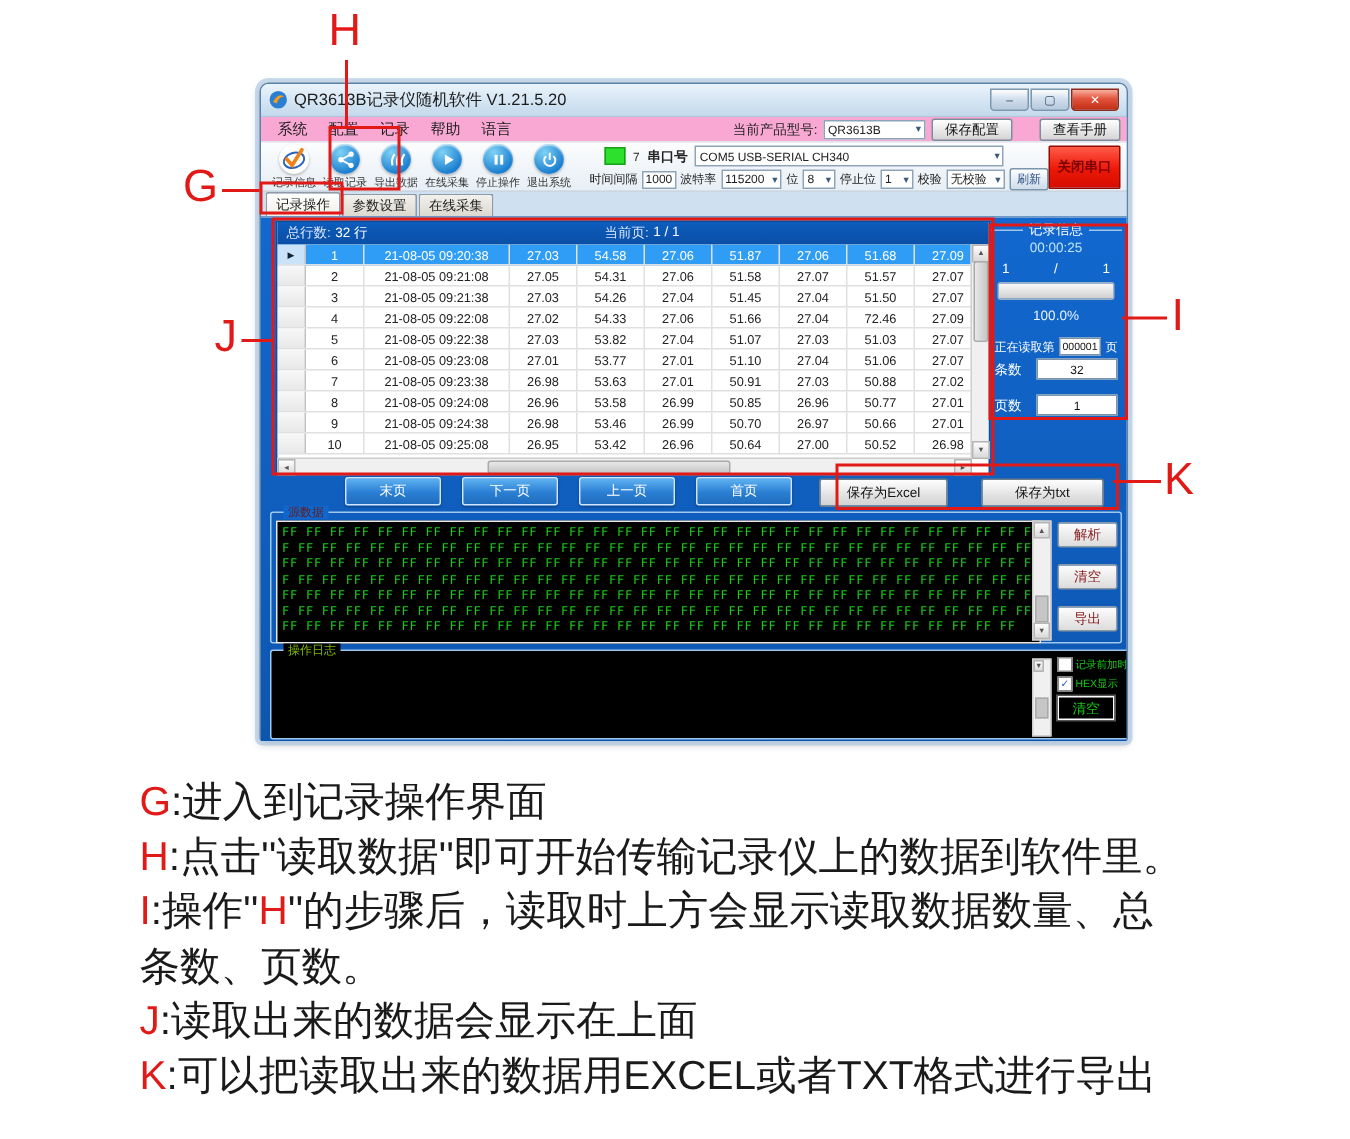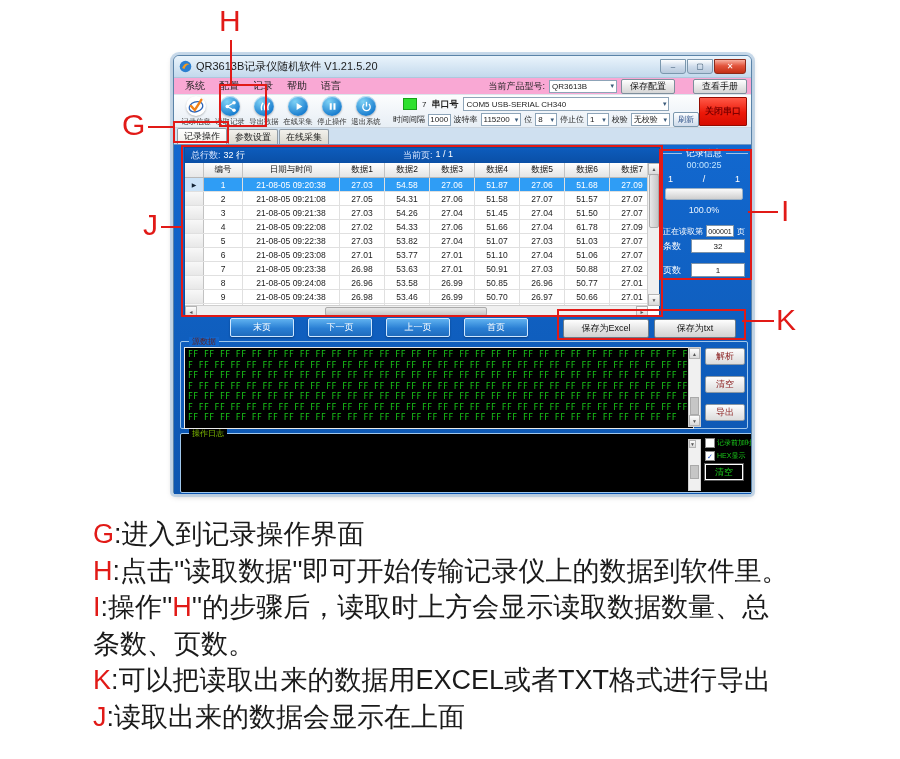--- a/index.html
+++ b/index.html
@@ -336,32 +336,20 @@
       <div class="tablewrap">
         <div class="tstatus">
           <span>总行数:</span>
           <span class="val">32 行</span>
           <span class="tpage">
             <span>当前页:</span>
             <span class="val">1 / 1</span>
           </span>
         </div>
         <div class="grid">
-          <div class="grow head">
-            <span class="gcell c-sel"></span>
-            <span class="gcell c-id">编号</span>
-            <span class="gcell c-dt">日期与时间</span>
-            <span class="gcell c-d">数据1</span>
-            <span class="gcell c-d">数据2</span>
-            <span class="gcell c-d">数据3</span>
-            <span class="gcell c-d">数据4</span>
-            <span class="gcell c-d">数据5</span>
-            <span class="gcell c-d">数据6</span>
-            <span class="gcell c-d">数据7</span>
-          </div>
           <div>
               <div class="grow selected">
                 <span class="gcell c-sel">▶</span>
                 <span class="gcell c-id">1</span>
                 <span class="gcell c-dt">21-08-05 09:20:38</span>
                 <span class="gcell c-d">27.03</span>
                 <span class="gcell c-d">54.58</span>
                 <span class="gcell c-d">27.06</span>
                 <span class="gcell c-d">51.87</span>
                 <span class="gcell c-d">27.06</span>
@@ -394,21 +382,21 @@
               </div>
               <div class="grow">
                 <span class="gcell c-sel"></span>
                 <span class="gcell c-id">4</span>
                 <span class="gcell c-dt">21-08-05 09:22:08</span>
                 <span class="gcell c-d">27.02</span>
                 <span class="gcell c-d">54.33</span>
                 <span class="gcell c-d">27.06</span>
                 <span class="gcell c-d">51.66</span>
                 <span class="gcell c-d">27.04</span>
-                <span class="gcell c-d">61.78</span>
+                <span class="gcell c-d">72.46</span>
                 <span class="gcell c-d">27.09</span>
               </div>
               <div class="grow">
                 <span class="gcell c-sel"></span>
                 <span class="gcell c-id">5</span>
                 <span class="gcell c-dt">21-08-05 09:22:38</span>
                 <span class="gcell c-d">27.03</span>
                 <span class="gcell c-d">53.82</span>
                 <span class="gcell c-d">27.04</span>
                 <span class="gcell c-d">51.07</span>
@@ -512,21 +500,21 @@
         <div class="ri-row ri-pgs">
           <span style="font-size:9px">页数</span>
           <span class="ri-input">1</span>
         </div>
       </div>
 
       <span class="navbtn" style="left:56px;">末页</span>
       <span class="navbtn" style="left:134px;">下一页</span>
       <span class="navbtn" style="left:212px;">上一页</span>
       <span class="navbtn" style="left:290px;">首页</span>
-      <span class="savebtn" style="left:389px;width:84px;">保存为Excel</span>
+      <span class="savebtn" style="left:372px;width:84px;">保存为Excel</span>
       <span class="savebtn" style="left:480px;width:80px;">保存为txt</span>
 
       <div class="rawgroup">
         <span class="grp-label">源数据</span>
         <div class="rawbox">FF FF FF FF FF FF FF FF FF FF FF FF FF FF FF FF FF FF FF FF FF FF FF FF FF FF FF FF FF FF FF FF FF FF FF FF FF FF FF FF FF FF FF FF FF FF FF FF FF FF FF FF FF FF FF FF FF FF FF FF FF FF FF FF FF FF FF FF FF FF FF FF FF FF FF FF FF FF FF FF FF FF FF FF FF FF FF FF FF FF FF FF FF FF FF FF FF FF FF FF FF FF FF FF FF FF FF FF FF FF FF FF FF FF FF FF FF FF FF FF FF FF FF FF FF FF FF FF FF FF FF FF FF FF FF FF FF FF FF FF FF FF FF FF FF FF FF FF FF FF FF FF FF FF FF FF FF FF FF FF FF FF FF FF FF FF FF FF FF FF FF FF FF FF FF FF FF FF FF FF FF FF FF FF FF FF FF FF FF FF FF FF FF FF FF FF FF FF FF FF FF FF FF FF FF FF FF FF FF FF FF FF FF FF FF FF FF FF FF FF </div>
         <div class="rawscroll">
           <span class="sarrow up">▲</span>
           <span class="rawthumb"></span>
           <span class="sarrow dn">▼</span>
         </div>
@@ -558,17 +546,17 @@
       </div>
 
     </div>
   </div>
 
   <div class="notes">
       <div class="note-line"><span class="red">G</span><span>:进入到记录操作界面</span><span class="red"></span><span></span></div>
       <div class="note-line"><span class="red">H</span><span>:点击''读取数据''即可开始传输记录仪上的数据到软件里。</span><span class="red"></span><span></span></div>
       <div class="note-line"><span class="red">I</span><span>:操作''</span><span class="red">H</span><span>''的步骤后，读取时上方会显示读取数据数量、总</span></div>
       <div class="note-line"><span class="red"></span><span>条数、页数。</span><span class="red"></span><span></span></div>
+      <div class="note-line"><span class="red">J</span><span>:读取出来的数据会显示在上面</span><span class="red"></span><span></span></div>
       <div class="note-line"><span class="red">K</span><span>:可以把读取出来的数据用EXCEL或者TXT格式进行导出</span><span class="red"></span><span></span></div>
-      <div class="note-line"><span class="red">J</span><span>:读取出来的数据会显示在上面</span><span class="red"></span><span></span></div>
     </div>
 
 </div>
 
 </body></html>

